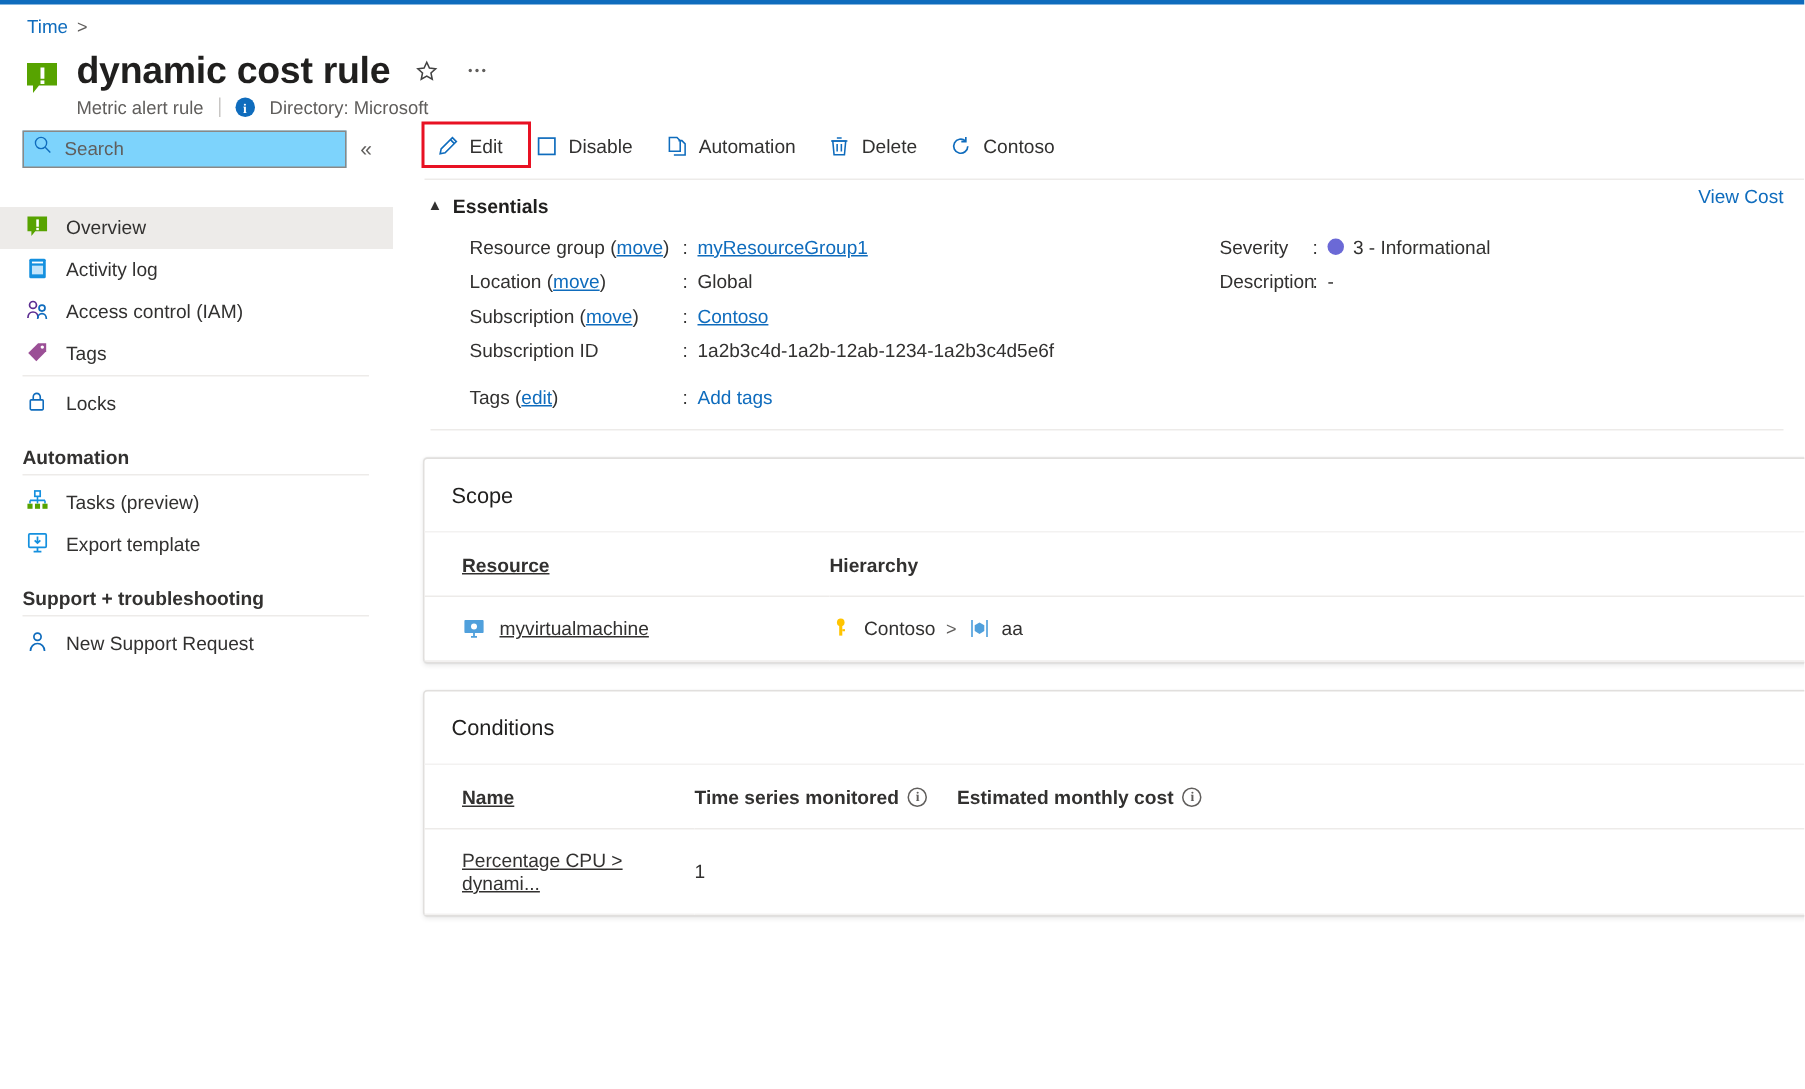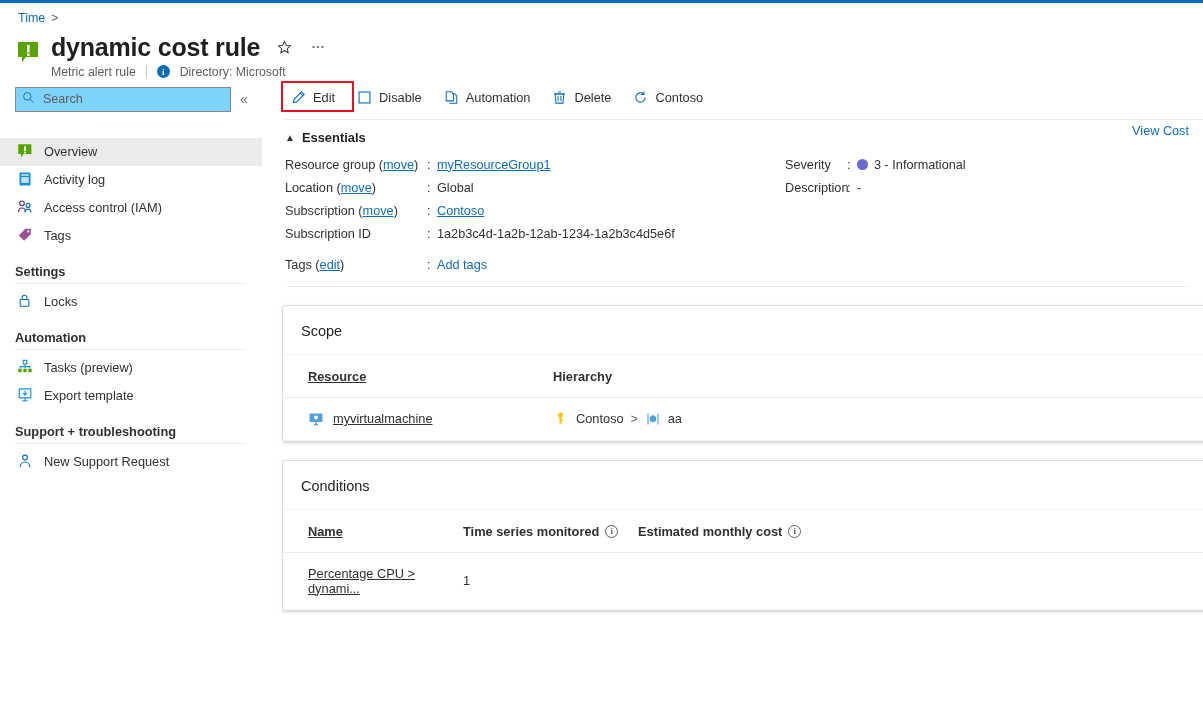--- a/index.html
+++ b/index.html
@@ -114,21 +114,21 @@
   }
   .chev { font-size: 10px; color: #323130; }
   .viewcost {
     position: absolute; right: 14px; top: 4px;
     color: #0f6cbd; font-size: 12.7px; cursor: pointer;
   }
   .ess-cols { display: flex; margin-top: 12px; }
   .ess-col { display: flex; flex-direction: column; gap: 6px; }
   .ess-col.left { width: 500px; }
   .ess-row { display: flex; font-size: 12.7px; color: #323130; line-height: 17px; }
-  .ess-lbl { width: 142px; flex: none; }
+  .ess-lbl { width: 142px; flex: none; margin-left: 28px; }
   .ess-sep { width: 10px; flex: none; }
   .lnk { color: #0f6cbd; text-decoration: underline; cursor: pointer; }
   .lnk-plain { color: #0f6cbd; text-decoration: none; cursor: pointer; }
   .sev-dot {
     width: 11px; height: 11px; border-radius: 50%;
     background: #6b69d6; display: inline-block; margin-right: 6px;
     vertical-align: -1px;
   }
   .tags-row { margin-top: 14px; }
   .ess-divider { border-bottom: 1px solid #edebe9; margin: 12px 14px 0 2px; }
@@ -265,21 +265,20 @@
       <div class="navitem">
         <span class="ico">
           <svg width="16" height="16" viewBox="0 0 16 16">
             <path d="M8.4 1.8h5.4v5.4L7.2 13.8 1.8 8.4z" fill="#9b4f96"></path>
             <circle cx="11.2" cy="4.4" r="1.15" fill="#fff"></circle>
           </svg>
         </span>
         <span>Tags</span>
       </div>
 
-      <div class="navgroup">Settings</div>
       <div class="navgroup-line"></div>
       <div class="navitem">
         <span class="ico">
           <svg width="15" height="15" viewBox="0 0 16 16">
             <rect x="3.4" y="7" width="9.2" height="7.1" rx="0.7" fill="none" stroke="#0f6cbd" stroke-width="1.15"></rect>
             <path d="M5.5 7V4.9a2.5 2.5 0 015 0V7" fill="none" stroke="#0f6cbd" stroke-width="1.15"></path>
           </svg>
         </span>
         <span>Locks</span>
       </div>

